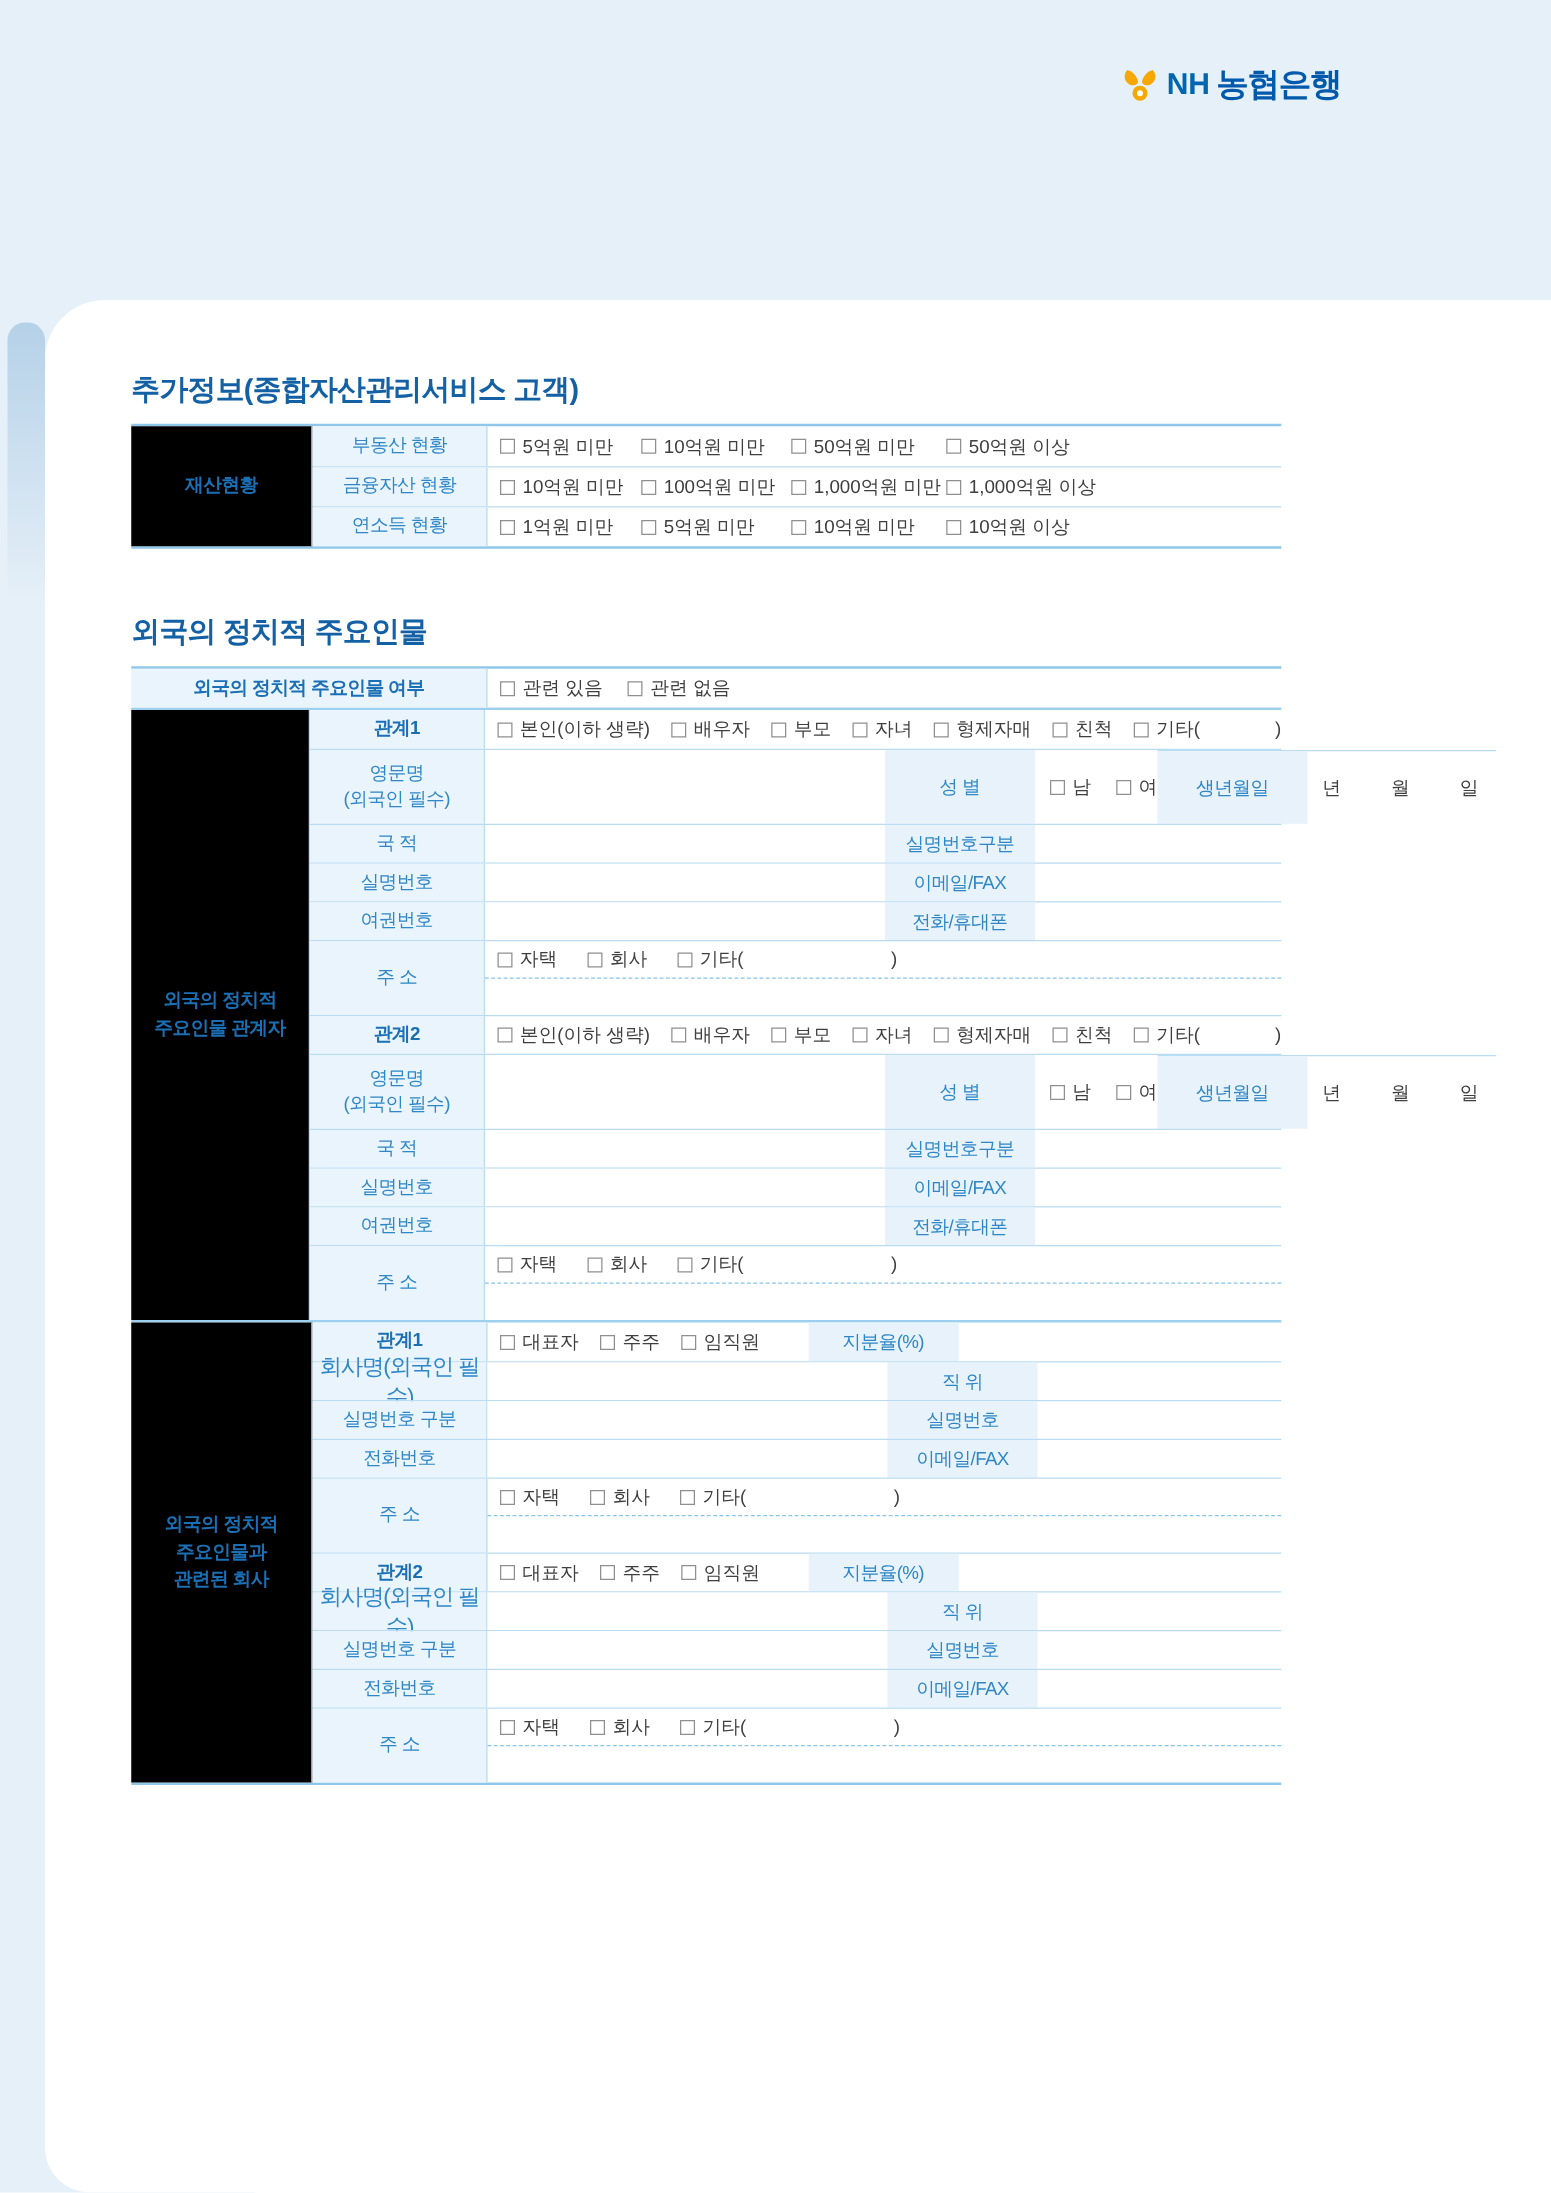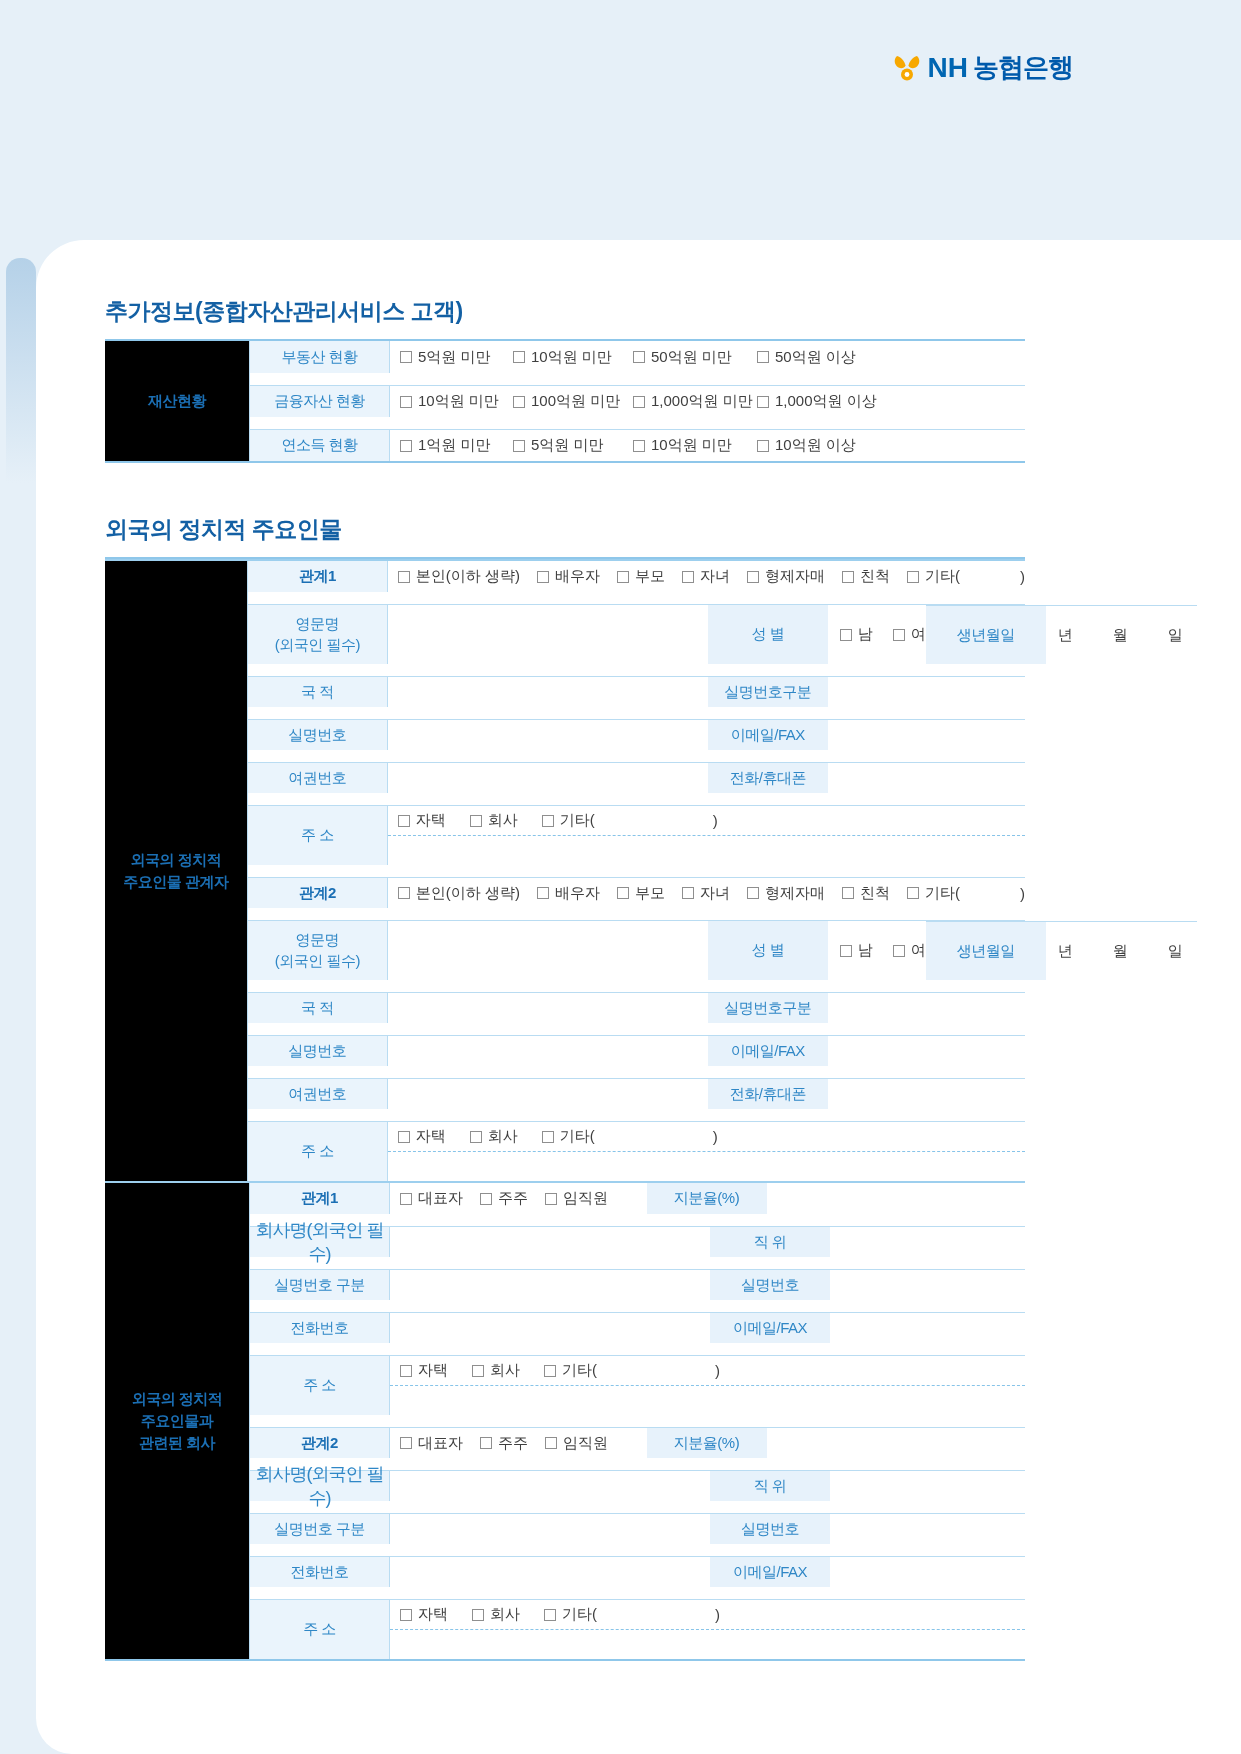--- a/index.html
+++ b/index.html
@@ -4,31 +4,31 @@
 <style>
   * { margin:0; padding:0; box-sizing:border-box; }
   body { width:1241px; height:1754px; font-family:"Liberation Sans", sans-serif; }
   .page { position:relative; width:1241px; height:1754px; background:#e6f0f8; overflow:hidden; }
   .card { position:absolute; left:36px; top:240px; right:0; bottom:0; background:#ffffff;
           border-top-left-radius:48px; border-bottom-left-radius:36px; }
   .left-accent { position:absolute; left:6px; top:258px; width:30px; height:250px;
           background:linear-gradient(180deg,#b5d1e8 0%, rgba(230,240,248,0) 90%); border-radius:14px; }
   
   .logo { position:absolute; top:50px; right:168px; display:flex; align-items:center; gap:5px; }
-  .logo-nh { font-size:28px; font-weight:bold; color:#0066b2; letter-spacing:0px; }
+  .logo-nh { font-size:24px; font-weight:bold; color:#0066b2; letter-spacing:0px; }
   .logo-bank { font-size:26px; font-weight:bold; color:#005aab; letter-spacing:-1px; }
   
   .content { position:absolute; left:105px; top:296px; width:920px; }
   .sec-title { font-size:23px; font-weight:bold; color:#1360a4; letter-spacing:-0.5px; }
   .sec-title.second { margin-top:51px; }
   
   .tbl { width:920px; margin-top:12px; border-top:2px solid #8fc7ea; border-bottom:2px solid #8fc7ea; font-size:15px; }
   .grouprow { display:flex; border-top:2px solid #9dcfee; }
   .grouprow.first { border-top:none; }
-  .grows { flex:1; display:flex; flex-direction:column;gap:12px; }
+  .grows { flex:1; display:flex; flex-direction:column; }
   .row { display:flex; border-top:1px solid #b9dcf2; }
   .grows .row:first-child, .tbl .row:first-child { border-top:none; }
   .h31 { height:31px; } .h32 { height:32px; } .h60 { height:60px; }
   .c-group { width:145px; background:#000000; color:#1b6fb4; font-weight:bold;
              display:flex; align-items:center; justify-content:center; text-align:center;
              border-right:1px solid #b9dcf2; white-space:pre-line; line-height:1.45; letter-spacing:-0.5px; }
   .c-label { width:140px; background:#eaf4fc; color:#2f87c6; display:flex; align-items:center;
              justify-content:center; text-align:center; border-right:1px solid #b9dcf2;
              white-space:pre-line; line-height:1.35; letter-spacing:-0.5px; }
   .c-label.bold { font-weight:bold; color:#1b6fb4; }
@@ -146,20 +146,33 @@
             </div>
           </div>
         </div>
       </div>
     </div>
 
     <div class="sec-title second">외국의 정치적 주요인물</div>
 
     <div class="tbl">
 
+      <div class="row h31">
+        <div class="c-wide">외국의 정치적 주요인물 여부</div>
+        <div class="c-content gap20">
+          <span class="cb-item">
+              <span class="cb"></span>
+              <span>관련 있음</span>
+            </span>
+          <span class="cb-item">
+              <span class="cb"></span>
+              <span>관련 없음</span>
+            </span>
+        </div>
+      </div>
 
       <div class="grouprow">
         <div class="c-group">외국의 정치적
 주요인물 관계자</div>
         <div class="grows">
 
           <div class="row h31">
             <div class="c-label bold">관계1</div>
             <div class="c-content gap17">
               <span class="cb-item">

